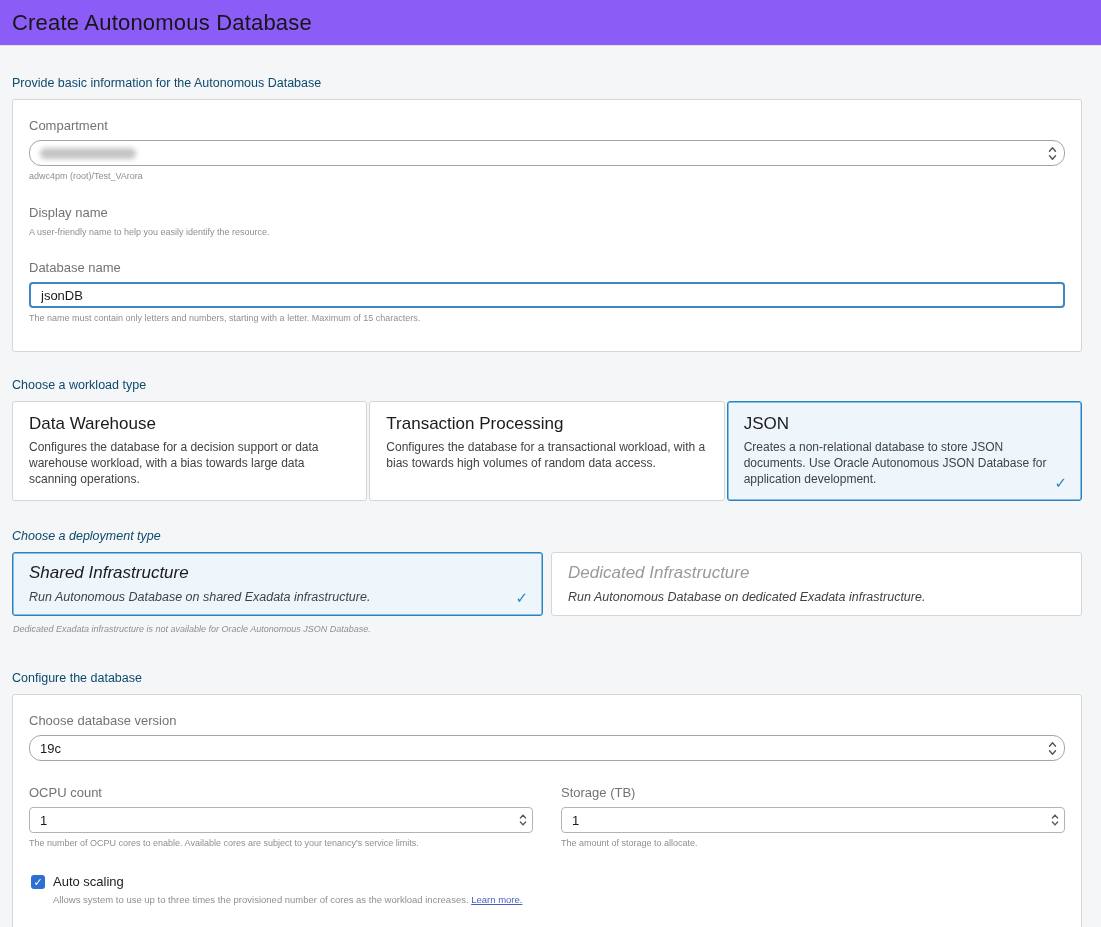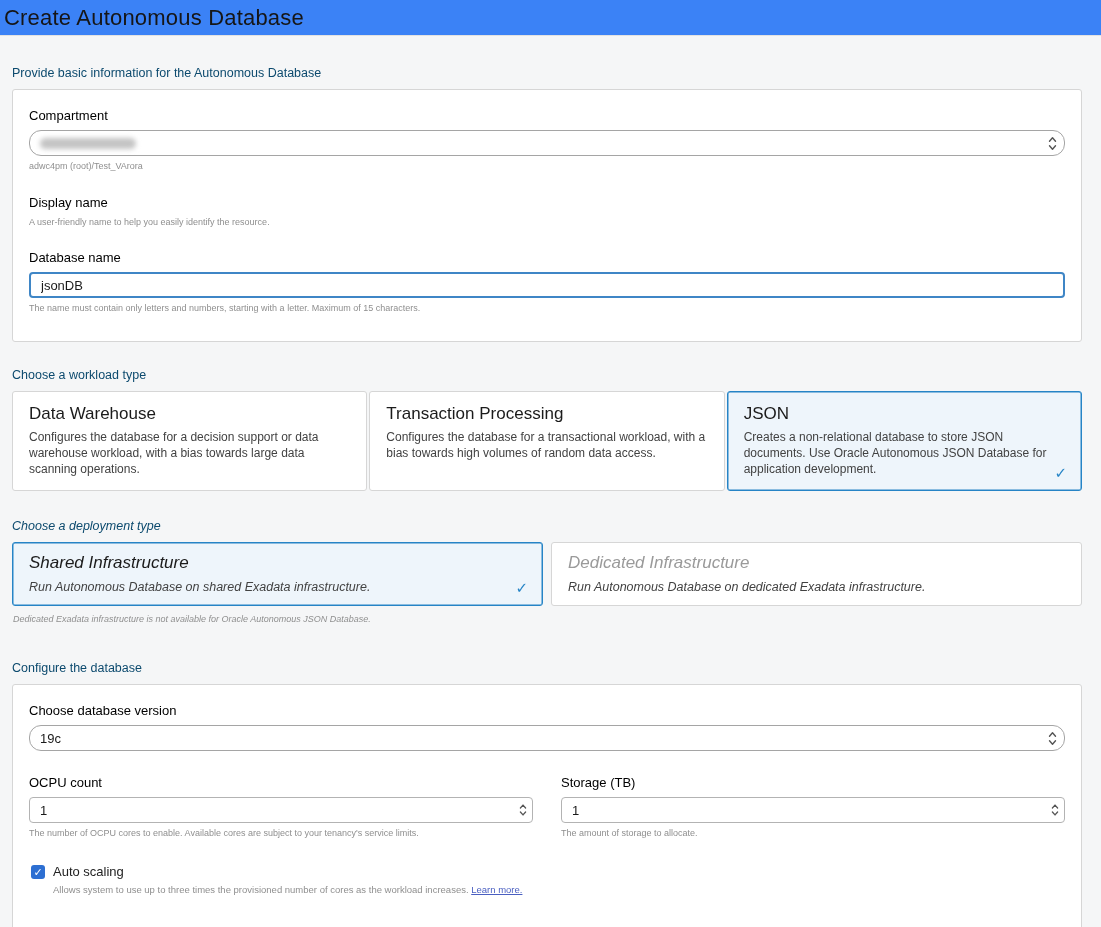--- a/index.html
+++ b/index.html
@@ -13,26 +13,26 @@
   *{box-sizing:border-box;margin:0;padding:0;}
   html,body{width:1101px;height:927px;}
   body{
     font-family:"Liberation Sans","DejaVu Sans",sans-serif;
     background:#f5f6f7;
     color:#1d1d1d;
     overflow:hidden;
   }
   
   .page-header{
-    background:#3b82f6;
+    background:#8b5cf6;
     border-bottom:1px solid #e2e2e2;
-    height:36px;
+    height:46px;
     display:flex;
     align-items:center;
-    padding-left:4px;
+    padding-left:12px;
   }
   .page-header h1{
     font-size:22px;
     font-weight:400;
     color:#161616;
     letter-spacing:.2px;
   }
   
   .form-body{padding:30px 19px 0 12px;}
   .section-label{
@@ -44,21 +44,21 @@
     background:#fff;
     border:1px solid var(--border);
     border-radius:3px;
   }
   .form-card{padding:18px 16px 26px;margin-bottom:26px;}
   .field{margin-bottom:22px;}
   .field:last-child{margin-bottom:0;}
   .field-label{
     display:block;
     font-size:13px;
-    color:#000000;
+    color:#737373;
     margin-bottom:7px;
   }
   .helper{
     font-size:9px;
     color:var(--helper);
     margin-top:5px;
     line-height:1.3;
   }
   
   .select{

